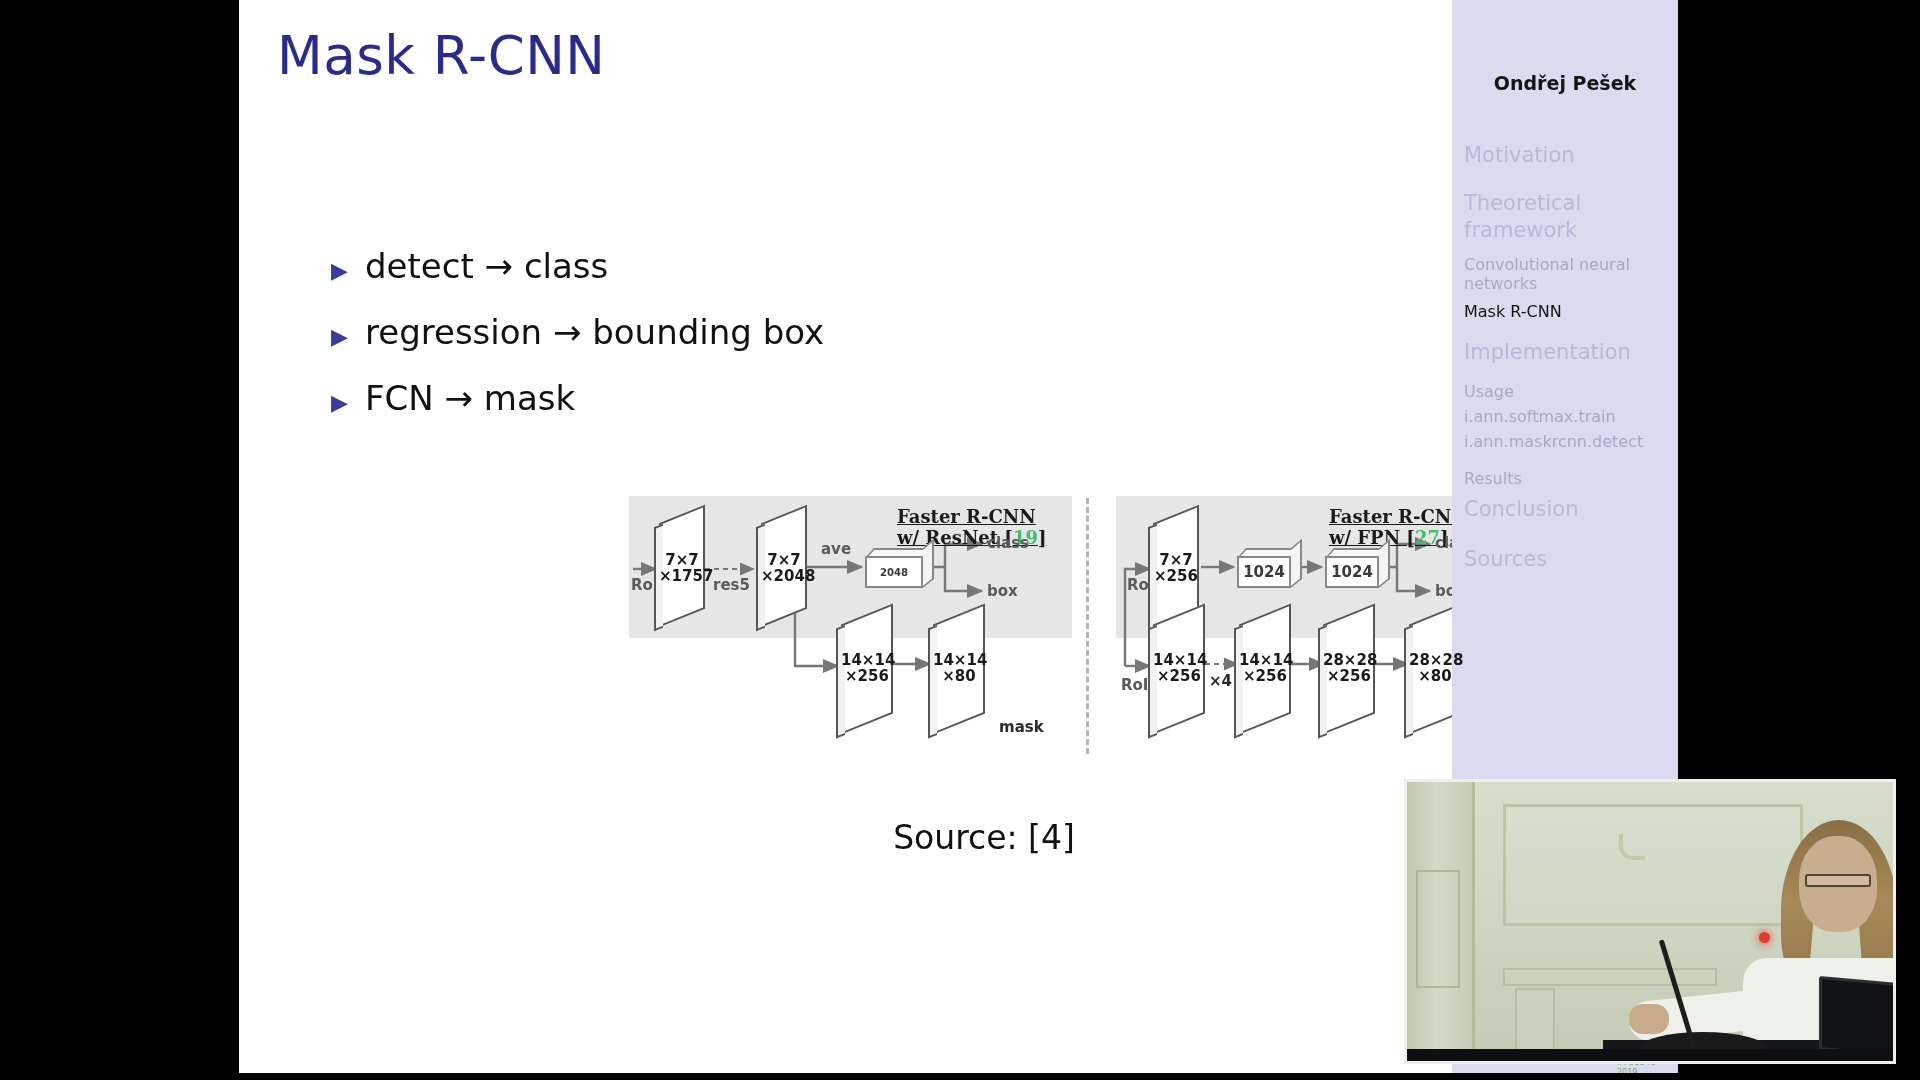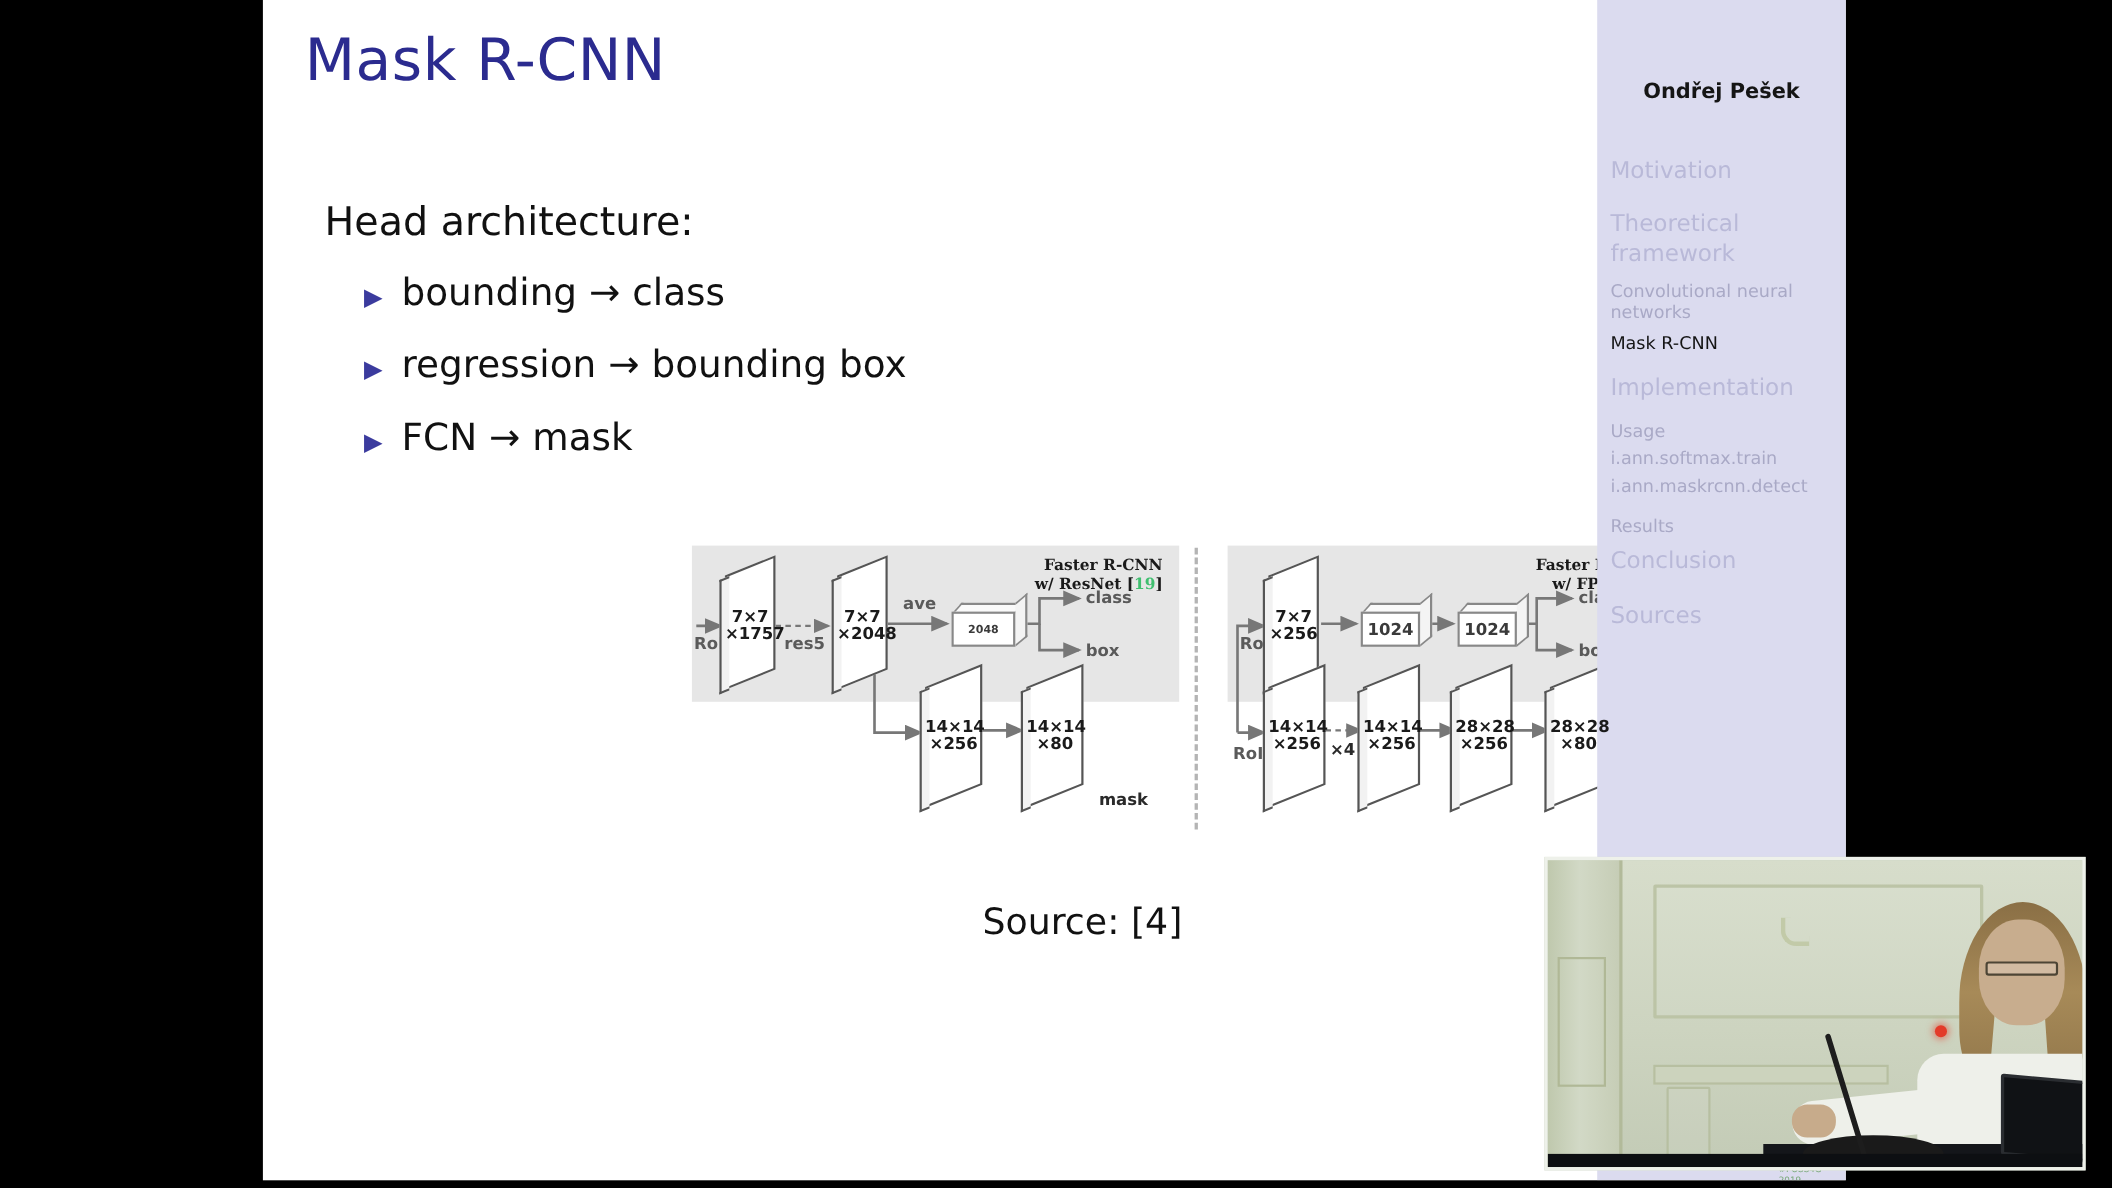--- a/index.html
+++ b/index.html
@@ -86,24 +86,25 @@
   .fig-divider {
     position: absolute;
     left: 457px; top: 2px;
     width: 0; height: 256px;
     border-left: 3px dashed #b4b4b4;
   }
   .fig-head {
     position: absolute;
     font-family: "DejaVu Serif", serif;
     font-weight: bold;
-    font-size: 14px;
+    font-size: 18px;
     color: #1a1a1a;
     line-height: 1.18;
-    text-align: right;
+    text-align: left;
+    text-decoration: underline;
   }
   .fig-head .ref-green { color: #3fbf6f; }
   #fig-head-left  { left: 268px; top: 10px; width: 160px; }
   #fig-head-right { left: 700px; top: 10px; width: 175px; }
 
   
   .plane {
     position: absolute;
     font-family: "DejaVu Sans", sans-serif;
     font-weight: bold;
@@ -388,26 +389,25 @@
 <body>
 
 <div id="screen">
 
   <div id="slide">
 
     <div id="slide-title">Mask R-CNN</div>
 
     <div id="body-area">
 
-      <div class="lead-text">Head architecture:</div>
 
       <div id="bullet-list">
         <div class="bullet-row">
           <span class="bullet-marker">▶</span>
-          <span class="bullet-text">bounding → class</span>
+          <span class="bullet-text">detect → class</span>
         </div>
         <div class="bullet-row">
           <span class="bullet-marker">▶</span>
           <span class="bullet-text">regression → bounding box</span>
         </div>
         <div class="bullet-row">
           <span class="bullet-marker">▶</span>
           <span class="bullet-text">FCN → mask</span>
         </div>
       </div>

